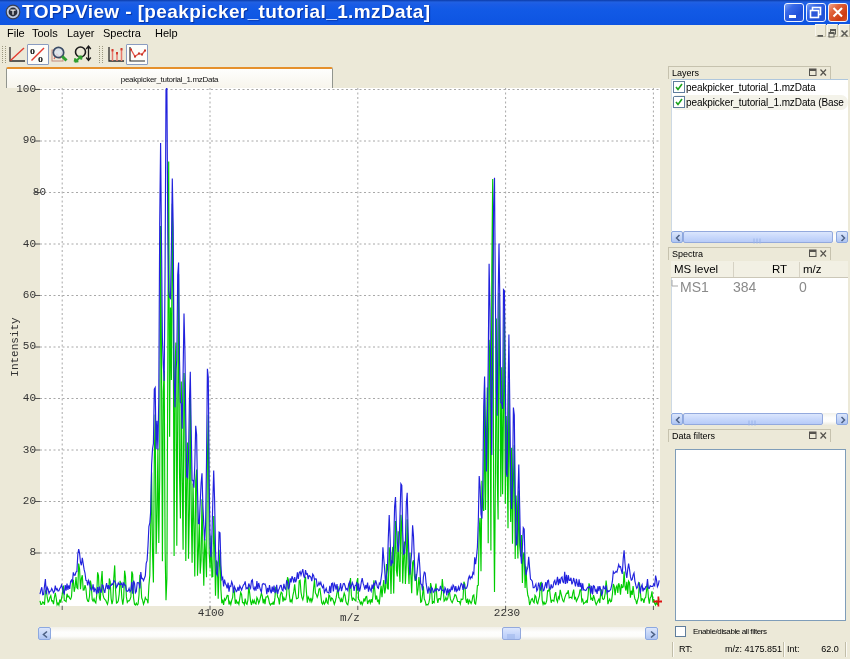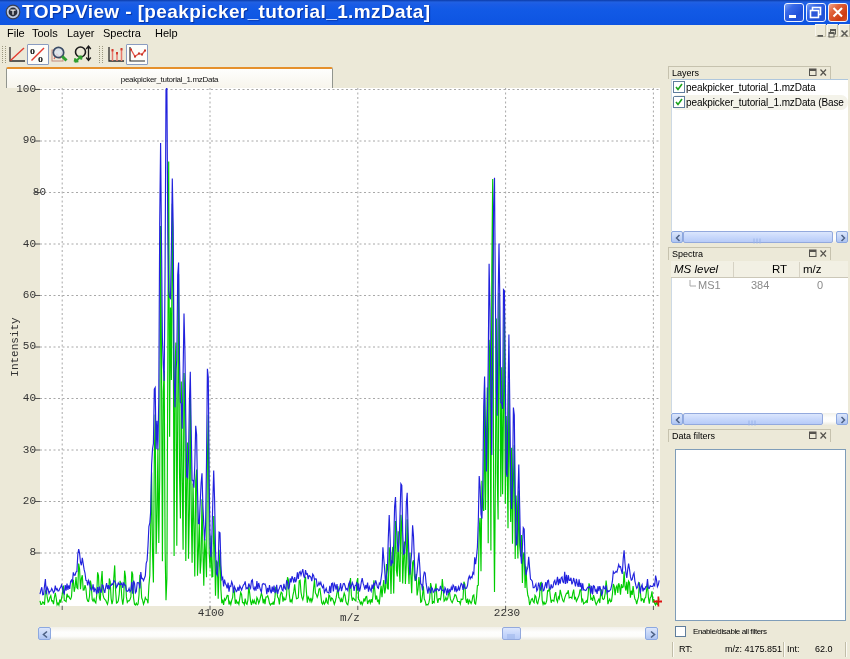--- a/index.html
+++ b/index.html
@@ -34,26 +34,26 @@
 
 .dockhead{position:absolute;left:668px;width:163px;height:13px;background:#ece9d8;font-size:9px;color:#000;border:1px solid #c6c2ae;border-bottom:none;}
 .dockhead .dt{position:absolute;left:3px;top:1px;}
 .dockicons{position:absolute;right:3px;top:1px;}
 .panelwhite{position:absolute;background:#fff;border-top:1px solid #afc7dd;border-left:1px solid #cdd9e4;}
 .lrow{position:absolute;left:671px;width:177px;height:15px;font-size:10px;letter-spacing:-0.1px;color:#000;white-space:nowrap;overflow:hidden;}
 .lrow .cb{position:absolute;left:2px;top:1px;}
 .lrow .lt{position:absolute;left:15px;top:2px;}
 
 #spechead{position:absolute;left:671px;top:261px;width:177px;height:17px;background:#f2f0e4;border-bottom:1px solid #cbc7b8;font-size:11.5px;color:#000;}
-#spechead .c1{position:absolute;left:3px;top:2px;font-style:italic;}
+#spechead .c1{position:absolute;left:3px;top:2px;}
 #spechead .c2{position:absolute;left:66px;top:2px;padding-left:35px;}
 #spechead .c3{position:absolute;left:132px;top:2px;}
 #spechead .v1{position:absolute;left:62px;top:1px;width:1px;height:15px;background:#d6d2c4;}
 #spechead .v2{position:absolute;left:128px;top:1px;width:1px;height:15px;background:#d6d2c4;}
-#specrow{position:absolute;left:685px;top:278px;width:150px;height:16px;font-size:11px;color:#8a8a8a;}
+#specrow{position:absolute;left:667px;top:278px;width:150px;height:16px;font-size:14px;color:#8a8a8a;}
 
 #dfbox{position:absolute;left:675px;top:449px;width:171px;height:172px;background:#fff;border:1px solid #7f9db9;}
 #dfcheckrow{position:absolute;left:675px;top:626px;font-size:8px;letter-spacing:-0.4px;color:#000;}
 
 #statusbar{position:absolute;left:0;top:640px;width:850px;height:19px;background:#ece9d8;font-size:9px;color:#000;}
 .stsep{position:absolute;top:2px;width:2px;height:15px;border-left:1px solid #c1bda8;border-right:1px solid #fbfaf4;}
 </style></head>
 <body>
 <div id="titlebar">
  <svg class="ticon" viewBox="0 0 16 16">
@@ -299,15 +299,15 @@
     </svg>
  <span style="position:absolute;left:12px;top:1px;white-space:nowrap;margin-left:6px;">Enable/disable all filters</span>
 </div>
 
 <div id="statusbar">
  <div class="stsep" style="left:672px"></div>
  <span style="position:absolute;left:679px;top:4px">RT:</span>
  <div class="stsep" style="left:783px"></div>
  <span style="position:absolute;left:700px;top:4px;width:82px;text-align:right;">m/z: 4175.851</span>
  <span style="position:absolute;left:787px;top:4px">Int:</span>
- <span style="position:absolute;left:815px;top:4px;width:30px;text-align:left;">62.0</span>
+ <span style="position:absolute;left:815px;top:4px;width:30px;text-align:center;">62.0</span>
  <div class="stsep" style="left:845px"></div>
 </div>
 
 </body></html>

